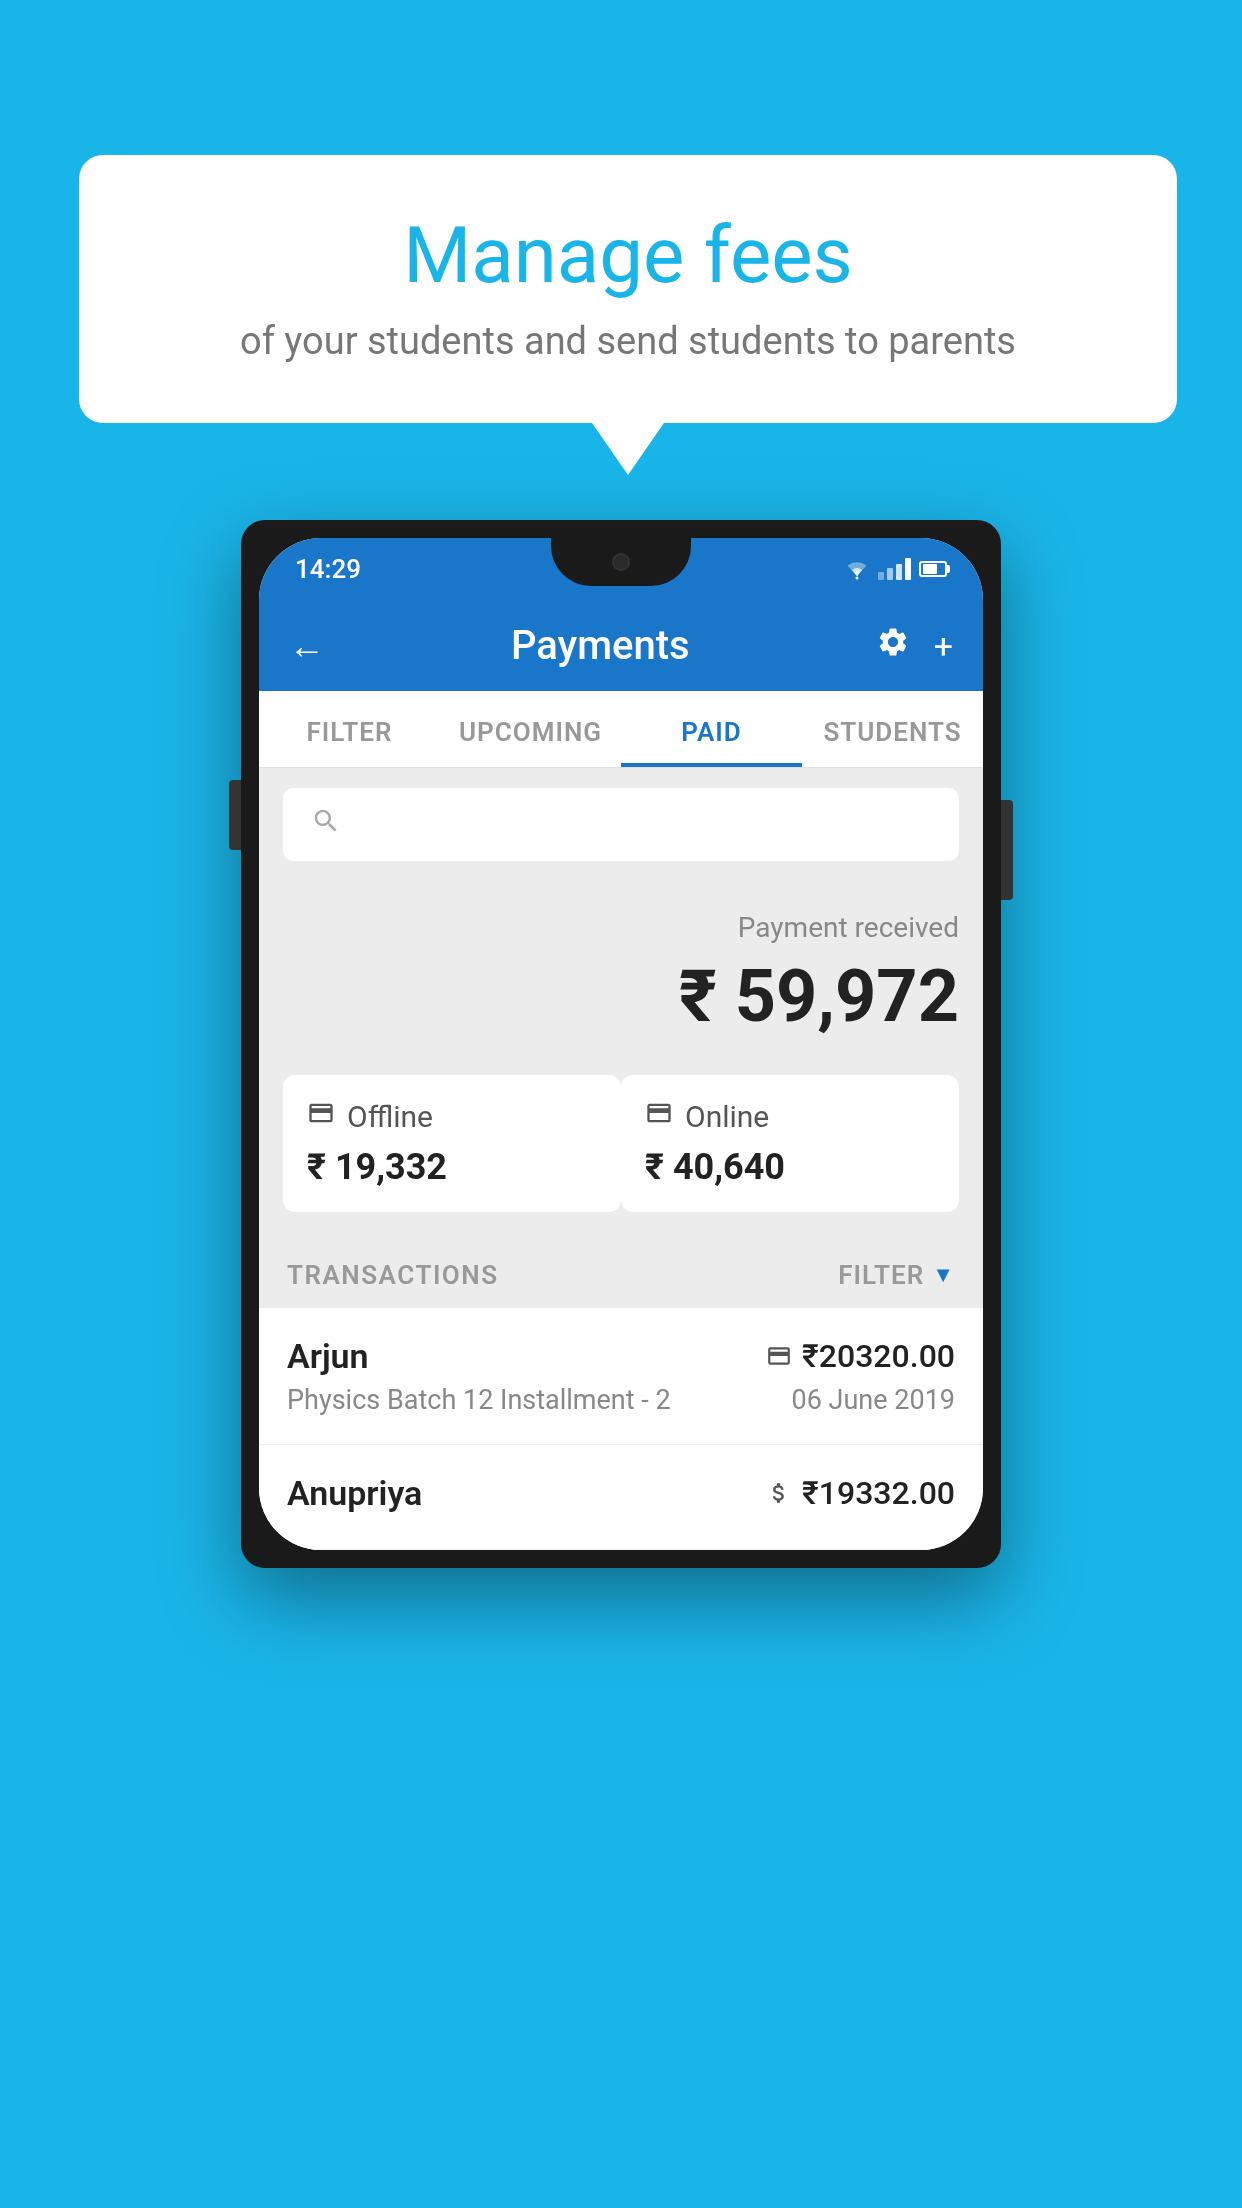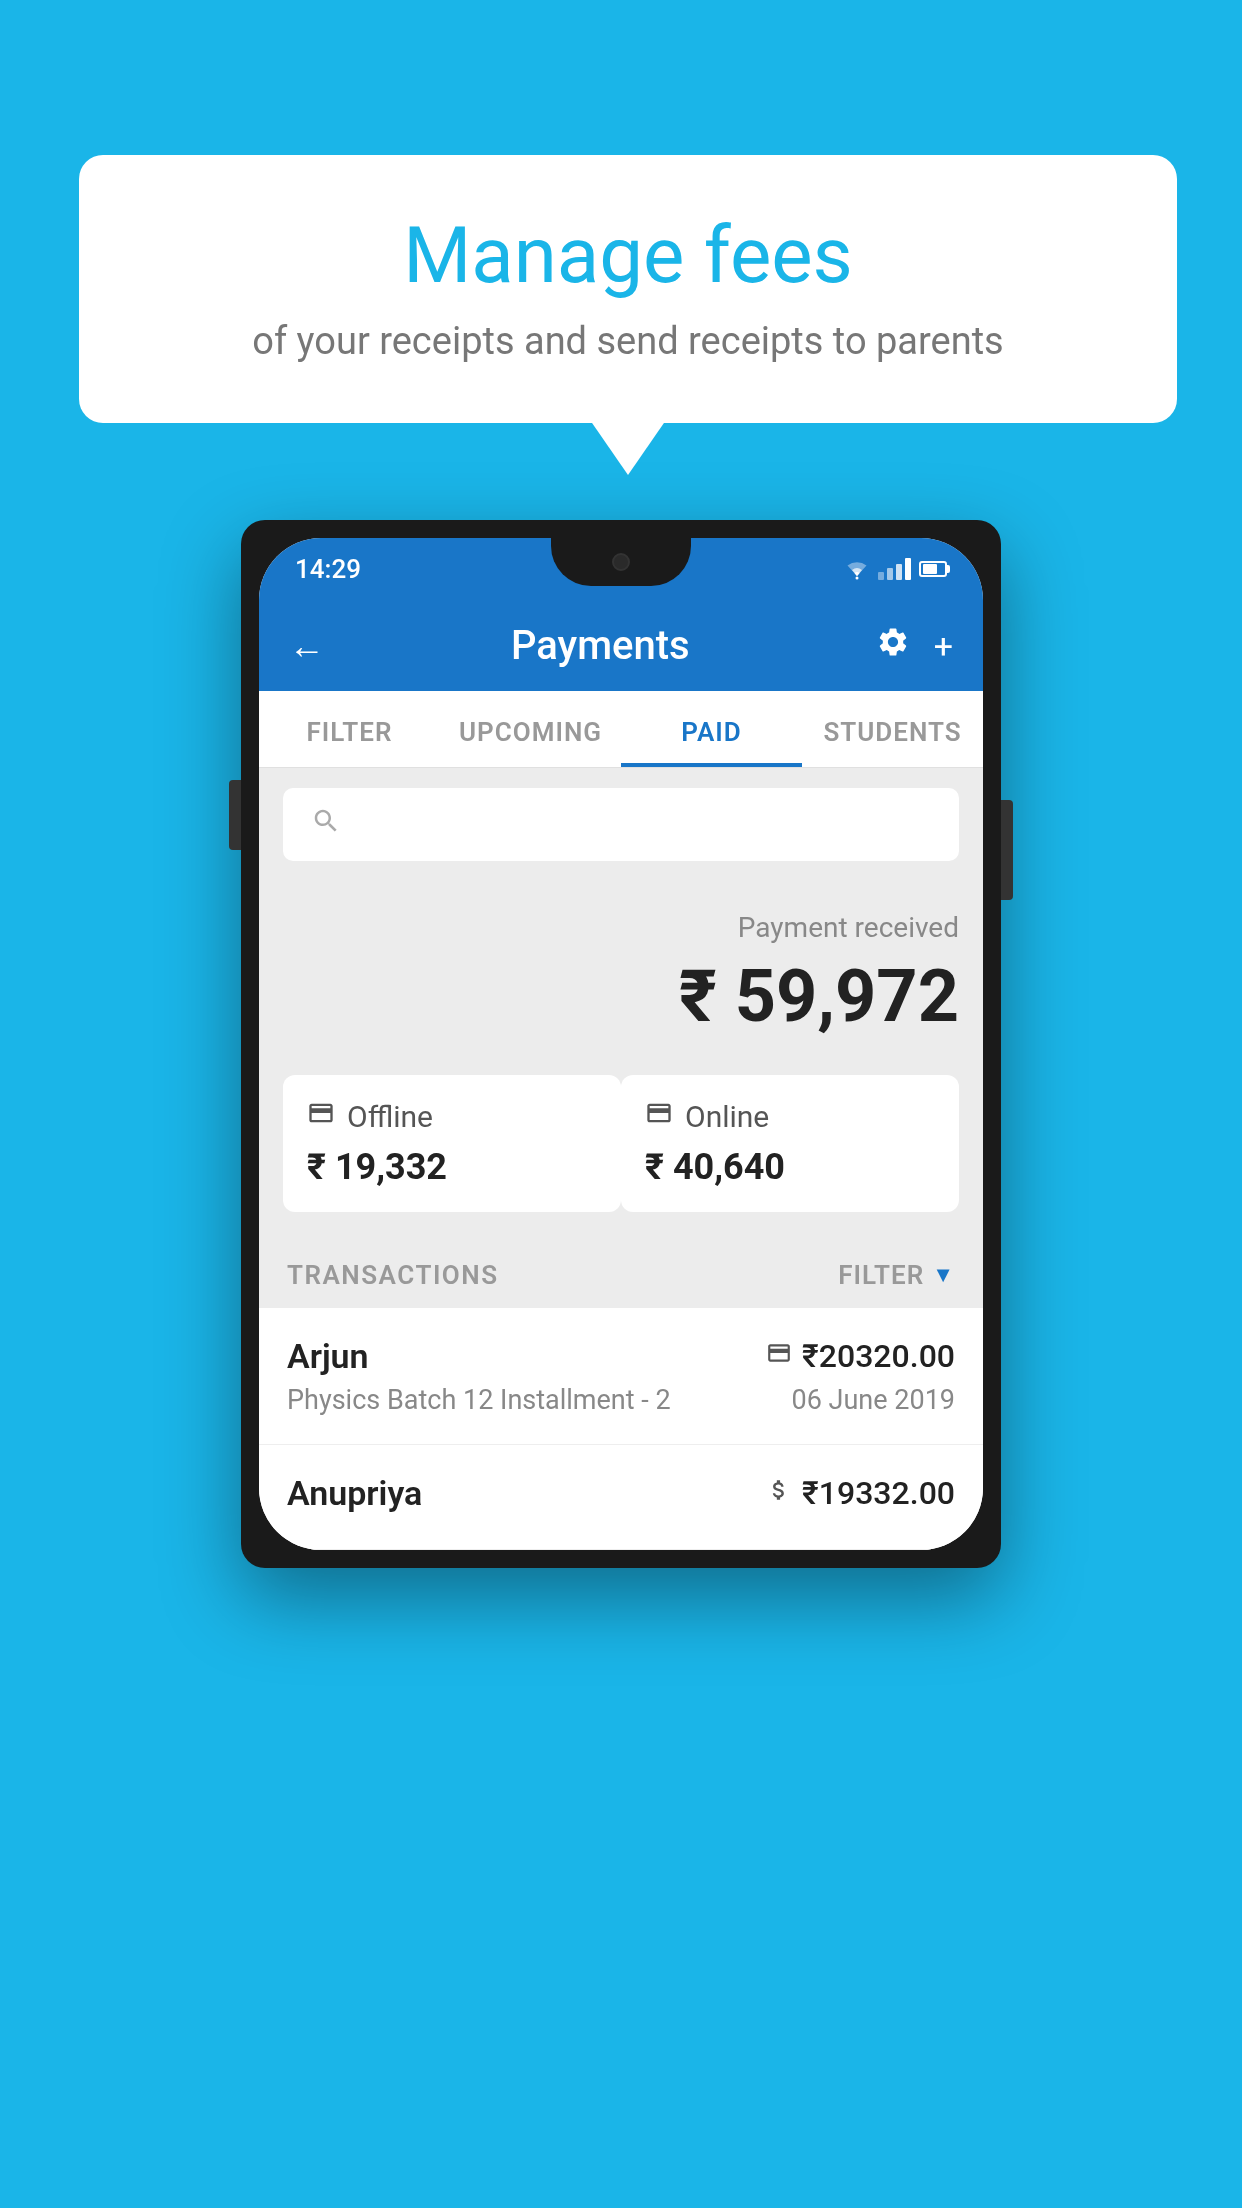--- a/index.html
+++ b/index.html
@@ -383,21 +383,21 @@
     }
 
     .transaction-name {
       font-size: 34px;
       font-weight: 600;
       color: #222;
     }
 
     .transaction-amount-wrap {
       display: flex;
-      align-items: center;
+      align-items: flex-end;
       gap: 10px;
     }
 
     .transaction-amount-icon {
       color: #555;
       font-size: 26px;
     }
 
     .transaction-amount {
       font-size: 32px;
@@ -419,21 +419,21 @@
       font-size: 27px;
       color: #888;
     }
   </style>
 </head>
 <body>
 
 <div class="speech-bubble-container">
   <div class="speech-bubble">
     <div class="speech-bubble-title">Manage fees</div>
-    <div class="speech-bubble-subtitle">of your receipts and send receipts to parents</div>
+    <div class="speech-bubble-subtitle">of your students and send students to parents</div>
   </div>
 </div>
 
 <div class="phone-container">
   <div class="phone-outer">
     <div class="phone-screen">
 
       <div class="status-bar">
         <span class="status-time">14:29</span>
         <div class="notch">

